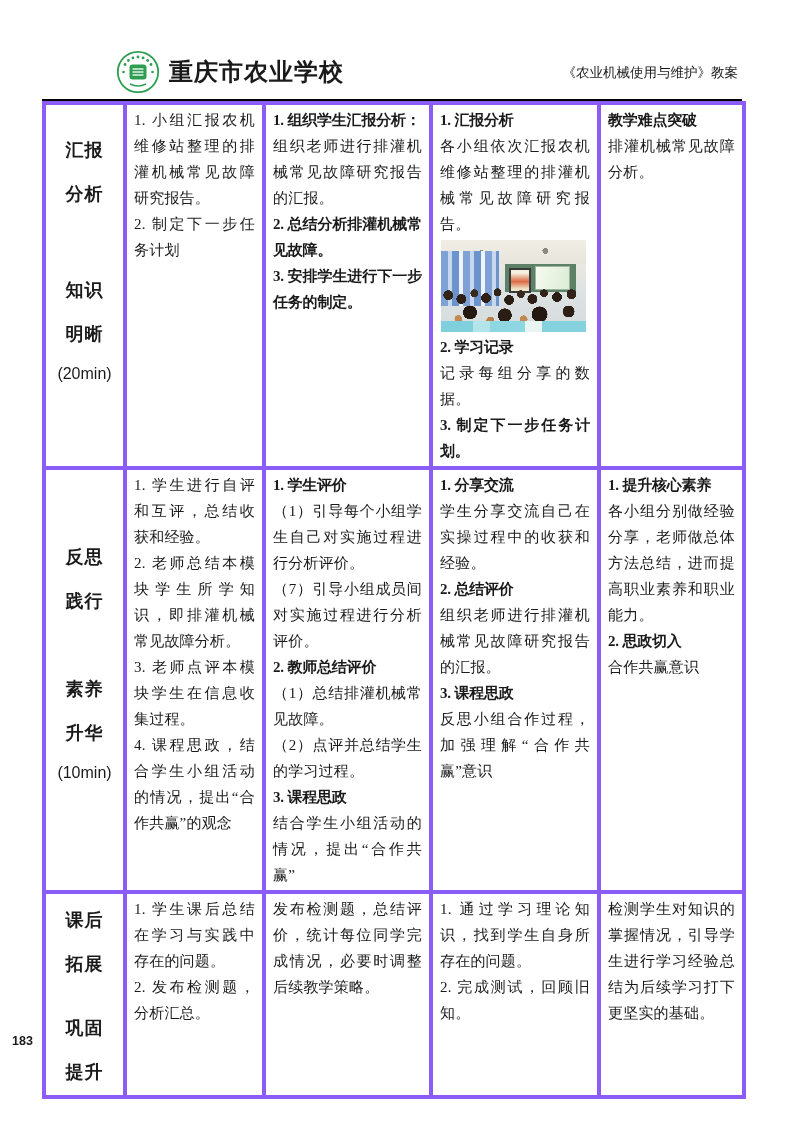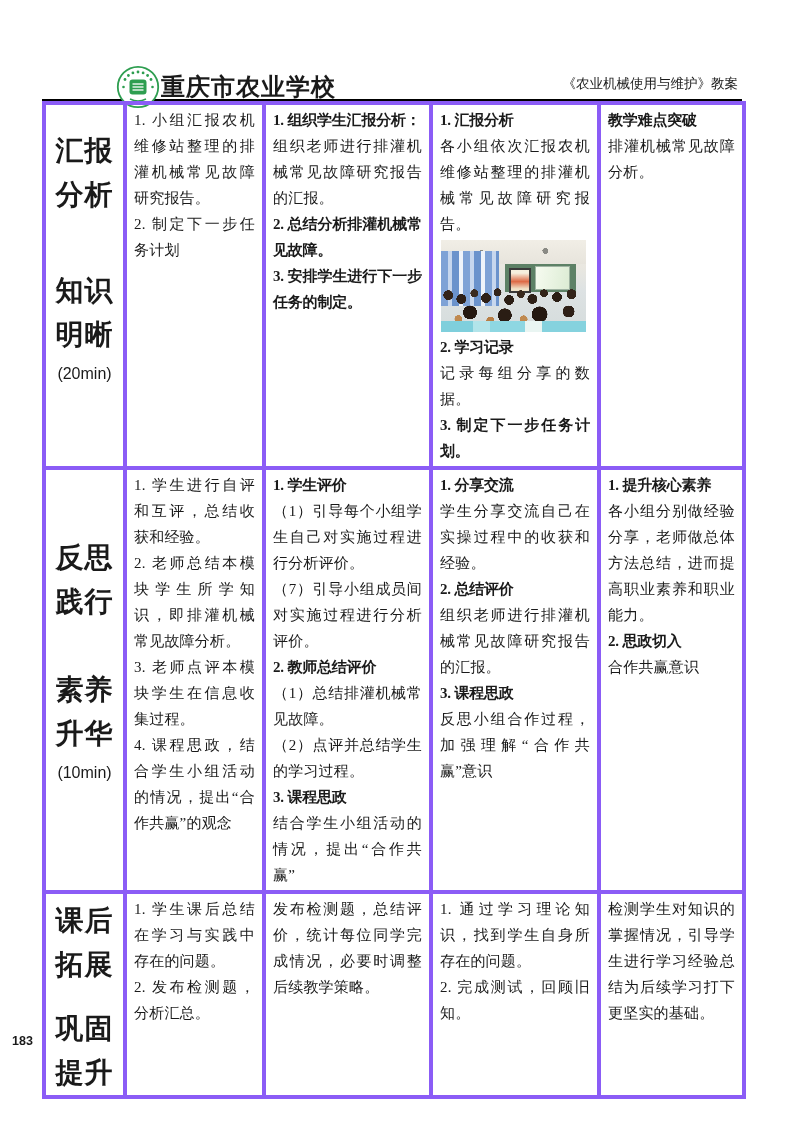--- a/index.html
+++ b/index.html
@@ -7,40 +7,40 @@
   .page {
     position:relative; width:793px; height:1122px; margin:0 auto;
     background:#ffffff; color:#1a1a1a;
     font-family:"Liberation Serif", serif; overflow:hidden;
   }
   
   .header {
     position:absolute; left:42px; top:0; width:700px; height:101px;
     border-bottom:2.5px solid #000;
   }
-  .brand { position:absolute; left:74px; top:65px; display:flex; align-items:center; gap:1px; }
+  .brand { position:absolute; left:74px; top:50px; display:flex; align-items:center; gap:9px; }
   .logo-svg { display:block; }
   .school-name {
     font-size:24px; font-weight:bold; letter-spacing:1px;
     font-family:"Liberation Serif", serif;
   }
-  .doc-title { position:absolute; right:4px; bottom:6px; font-size:13.5px; }
+  .doc-title { position:absolute; right:4px; bottom:17px; font-size:13.5px; }
   
   table.lesson-table {
     position:absolute; left:42px; top:101px; width:700px;
     border-collapse:collapse; table-layout:fixed;
   }
   .lesson-table td { border:4px solid #8b5cf6; vertical-align:top; padding:2px 7px; }
   .para { font-size:15px; line-height:26px; text-align:justify; letter-spacing:0.2px; }
   .para.bold { font-weight:bold; font-family:Liberation Serif, serif; letter-spacing:-0.2px; }
   
   td.stage-cell { text-align:center; padding:0 2px; }
   .stage-line {
-    font-family:Liberation Serif, serif; font-weight:bold;
-    font-size:28px; line-height:44px; letter-spacing:1px;
+    font-family:Liberation Mono, monospace; font-weight:bold;
+    font-size:18px; line-height:44px; letter-spacing:1px;
   }
   .stage-time { font-family:"Liberation Sans", sans-serif; font-weight:normal; font-size:16px; margin-top:8px; }
   .r1 .sg1 { margin-top:24px; } .r1 .sg2 { margin-top:52px; }
   .r2 .sg1 { margin-top:66px; } .r2 .sg2 { margin-top:44px; }
   .r3 .sg1 { margin-top:5px; }  .r3 .sg2 { margin-top:20px; }
   
   .photo {
     position:relative; width:145px; height:92px; margin:3px 0 2px 1px;
     overflow:hidden; background:linear-gradient(#efece4 0%, #e9e7e0 30%, #dde2e3 55%, #d5dcdc 100%);
   }

